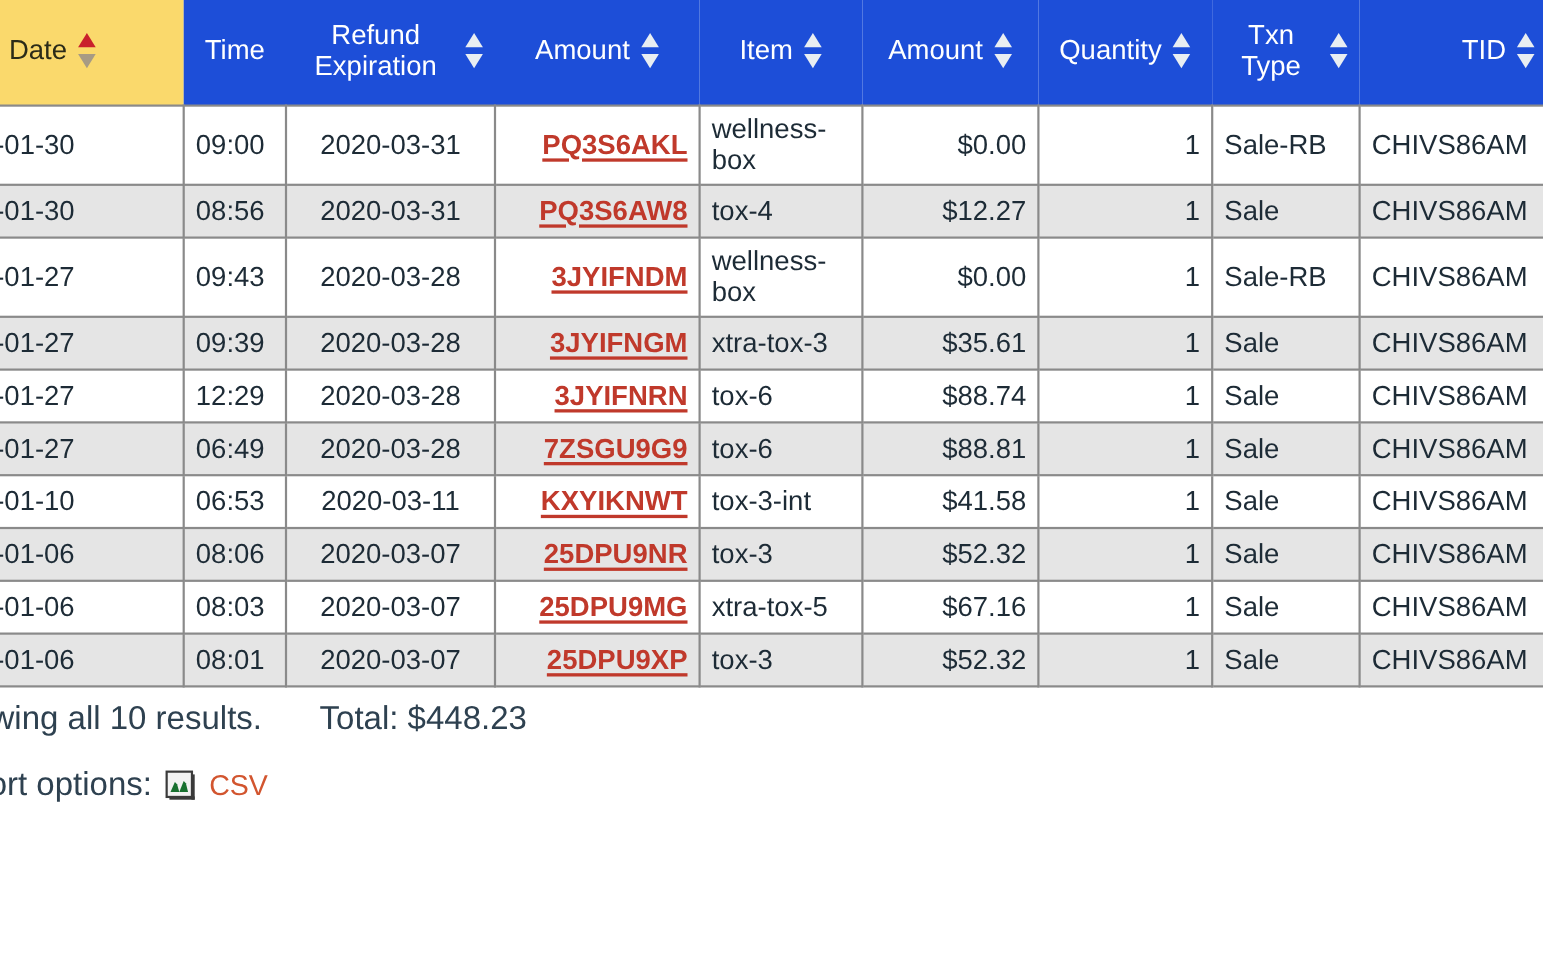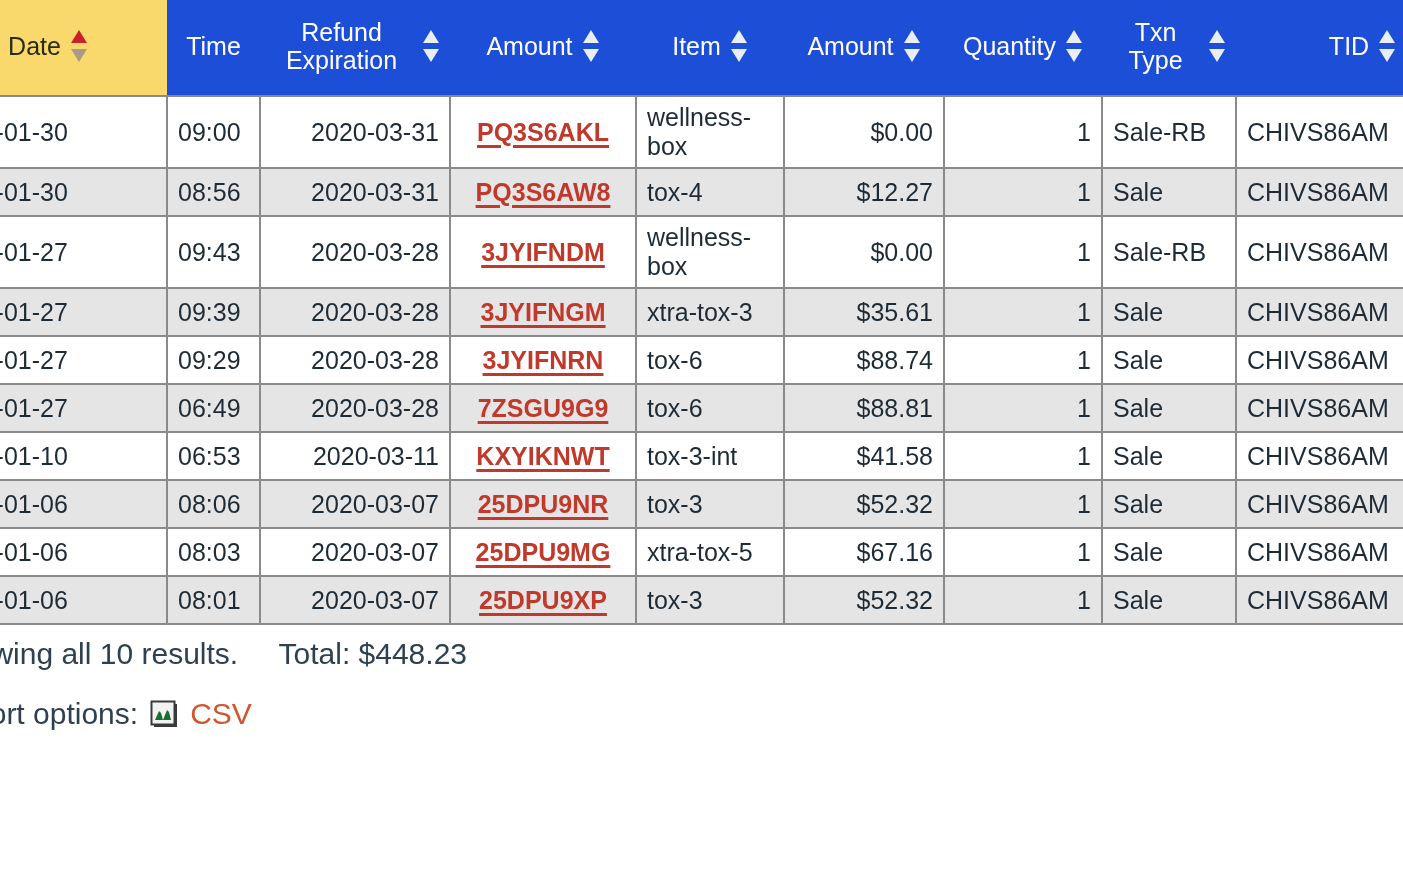--- a/index.html
+++ b/index.html
@@ -106,22 +106,22 @@
     color: #1d2b36;
     white-space: normal;
     word-break: break-word;
     height: 48px;
     box-sizing: border-box;
   }
   table.txn tbody tr.alt td { background: #e5e5e5; }
 
   td.c-date   { text-align: left;  }
   td.c-time   { text-align: left;  }
-  td.c-exp    { text-align: right;  }
-  td.c-receipt{ text-align: center;  }
+  td.c-exp    { text-align: center;  }
+  td.c-receipt{ text-align: right;  }
   td.c-item   { text-align: left;  }
   td.c-amount { text-align: right; }
   td.c-qty    { text-align: right; }
   td.c-txn    { text-align: left;  }
   td.c-tid    { text-align: left;  }
 
   a.receipt-link {
     color: #c0392b;
     font-weight: bold;
     text-decoration: underline;
@@ -145,21 +145,21 @@
     padding: 0;
     margin: 0;
   }
   .summary-line {
     font-size: 30px;
     color: #2e4150;
     padding: 12px 0 0 10px;
     white-space: nowrap;
   }
   .summary-line .total {
-    margin-left: 32px;
+    margin-left: 44px;
   }
   .export-line {
     font-size: 30px;
     color: #2e4150;
     padding: 26px 0 0 10px;
     display: flex;
     align-items: center;
     white-space: nowrap;
   }
   .export-label { margin-right: 12px; }
@@ -168,21 +168,21 @@
     display: inline-block;
     width: 28px;
     height: 28px;
     position: relative;
     margin-right: 12px;
     flex: 0 0 auto;
   }
   a.csv-link {
     color: #d2552f;
     text-decoration: none;
-    font-size: 30px;
+    font-size: 26px;
   }
 </style>
 </head>
 <body>
 
 <div id="viewport">
 <div id="shifted">
 
   <table class="txn">
     <colgroup>
@@ -317,21 +317,21 @@
             <td class="c-exp">2020-03-28</td>
             <td class="c-receipt"><a class="receipt-link" href="#">3JYIFNGM</a></td>
             <td class="c-item">xtra-tox-3</td>
             <td class="c-amount">$35.61</td>
             <td class="c-qty">1</td>
             <td class="c-txn">Sale</td>
             <td class="c-tid">CHIVS86AM</td>
           </tr>
           <tr>
             <td class="c-date">2020-01-27</td>
-            <td class="c-time">09:29</td>
+            <td class="c-time">12:29</td>
             <td class="c-exp">2020-03-28</td>
             <td class="c-receipt"><a class="receipt-link" href="#">3JYIFNRN</a></td>
             <td class="c-item">tox-6</td>
             <td class="c-amount">$88.74</td>
             <td class="c-qty">1</td>
             <td class="c-txn">Sale</td>
             <td class="c-tid">CHIVS86AM</td>
           </tr>
           <tr class="alt">
             <td class="c-date">2020-01-27</td>

